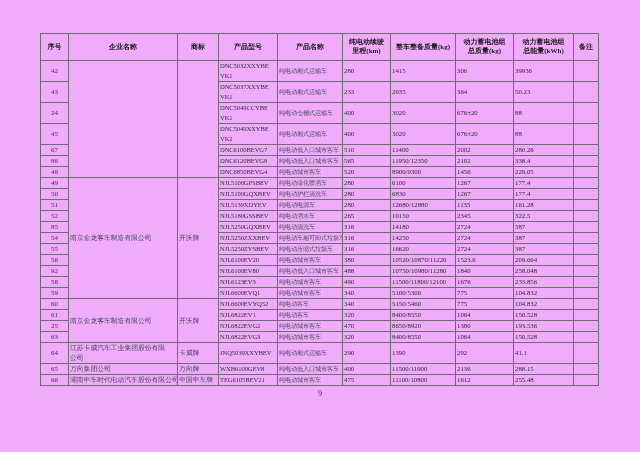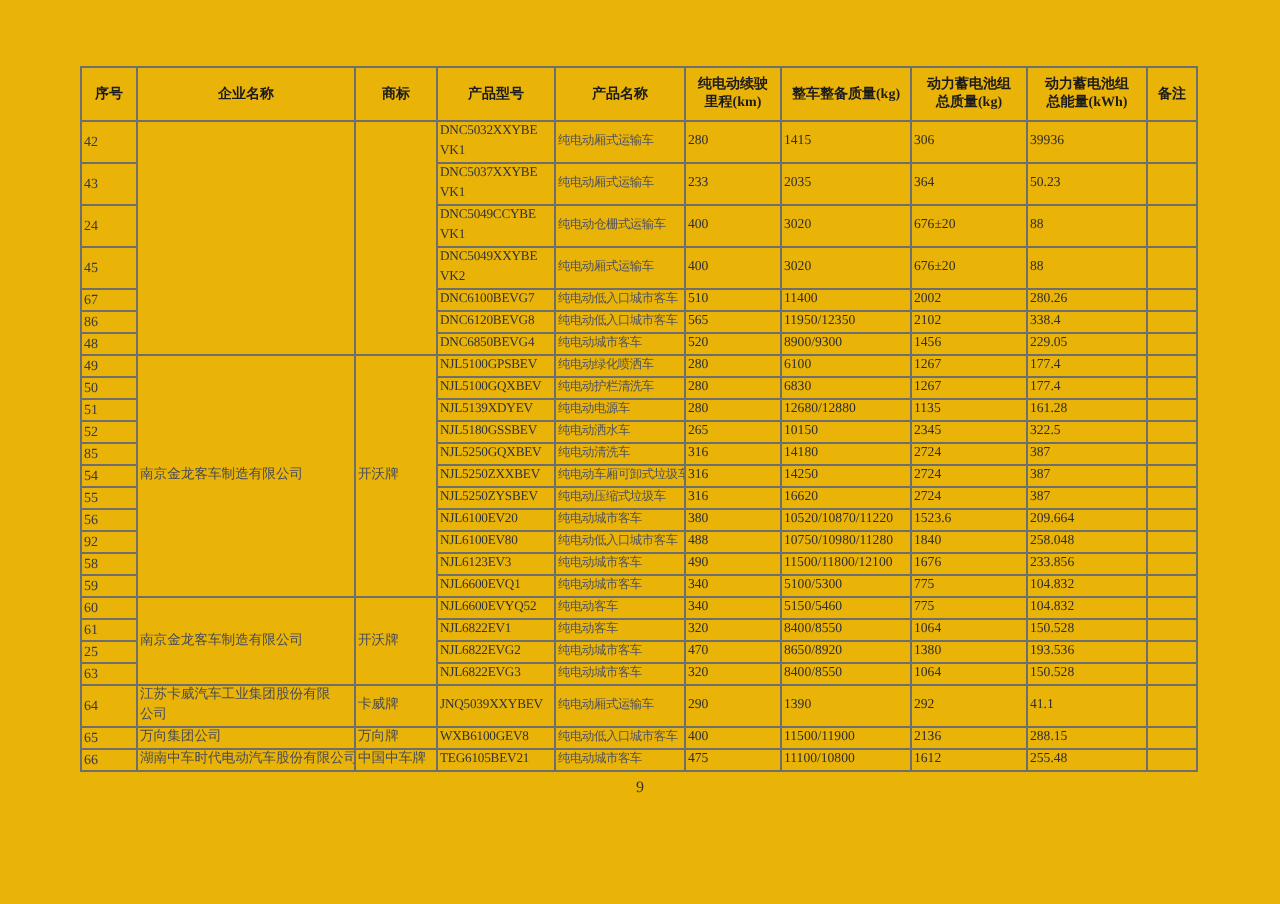--- a/index.html
+++ b/index.html
@@ -1,38 +1,38 @@
 <!DOCTYPE html>
 <html><head>
 <meta charset="utf-8">
 <style>
   html,body{margin:0;padding:0;}
   body{
     width:640px;height:452px;background:#ffffff;position:relative;
     font-family:"Liberation Serif","DejaVu Serif",serif;
   }
-  .page{position:absolute;inset:0;background:#eab308;overflow:hidden;}
+  .page{position:absolute;inset:0;background:#f0abfc;overflow:hidden;}
   table.vtable{
     position:absolute;left:40px;top:33px;width:558px;
     border-collapse:collapse;table-layout:fixed;
   }
   th,td{
     border:1px solid #6e6e6e;
     padding:0 1px;
     font-size:7px;line-height:10px;
     overflow:hidden;vertical-align:middle;
     text-align:left;
   }
   th{
     font-weight:bold;color:#1c1c1c;text-align:center;
     white-space:pre-line;line-height:9px;height:24px;font-size:7px;
     padding:1px;
   }
   td{color:#2e2e2e;}
-  td.serial{color:#3a3a3a;}
+  td.serial{text-align:center;color:#3a3a3a;}
   td.company{
     font-size:6.8px;color:#474c58;white-space:nowrap;
   }
   td.company.wrap{white-space:pre-line;word-break:break-all;}
   td.trademark{font-size:6.8px;color:#474c58;white-space:nowrap;}
   td.model{
     white-space:pre-line;word-break:break-all;
     font-size:6.6px;letter-spacing:-0.1px;color:#30343c;
   }
   td.pname{

